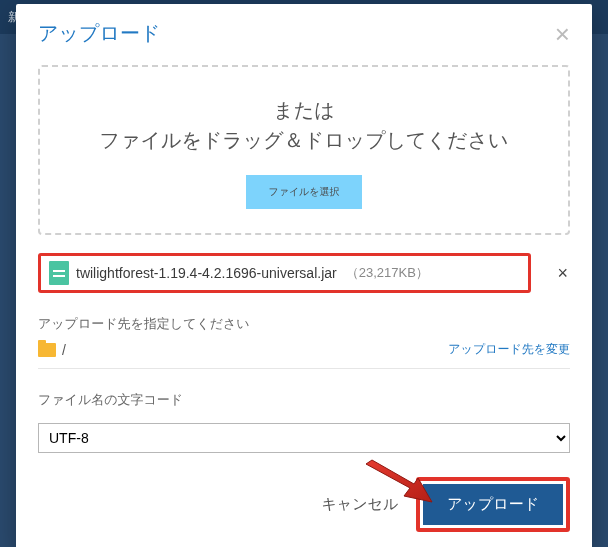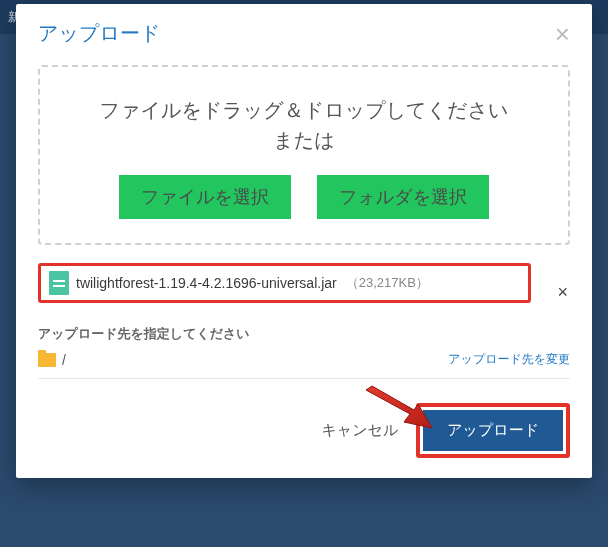--- a/index.html
+++ b/index.html
@@ -68,31 +68,31 @@
     color: #555;
     line-height: 1.5;
   }
   .dropzone .btn-row {
     margin-top: 20px;
     display: flex;
     justify-content: center;
     gap: 26px;
   }
   .gray-btn {
-    background: #22c55e;
+    background: #7dd3fc;
     border: none;
     color: #4a4a4a;
-    font-size: 18px;
+    font-size: 10px;
     padding: 10px 22px;
     cursor: pointer;
   }
   .file-row-wrap {
     margin: 18px 22px 8px 22px;
     display: flex;
-    align-items: flex-end;
+    align-items: center;
     gap: 24px;
   }
   .file-row {
     flex: 1;
     border: 3px solid #e2332a;
     border-radius: 3px;
     display: flex;
     align-items: center;
     padding: 5px 8px;
     gap: 7px;
@@ -130,21 +130,20 @@
     cursor: pointer;
     padding: 0 2px;
   }
   .section {
     margin: 22px 22px 0 22px;
   }
   .section-label {
     color: #676767;
     font-size: 13px;
     margin-bottom: 8px;
-    font-weight: bold;
   }
   .dest-row {
     display: flex;
     align-items: center;
     justify-content: space-between;
     border-bottom: 1px solid #e6e6e6;
     padding-bottom: 10px;
   }
   .dest-path {
     display: flex;
@@ -232,26 +231,25 @@
 <div class="modal-overlay">
   <div class="modal">
 
     <div class="modal-header">
       <div class="modal-title">アップロード</div>
       <button class="close-icon">×</button>
     </div>
 
     <div class="dropzone">
       <div class="msg">
+        <div>または</div>
         <div>ファイルをドラッグ＆ドロップしてください</div>
-        <div>または</div>
       </div>
       <div class="btn-row">
         <button class="gray-btn">ファイルを選択</button>
-        <button class="gray-btn">フォルダを選択</button>
       </div>
     </div>
 
     <div class="file-row-wrap">
       <div class="file-row">
         <div class="file-icon"></div>
         <span class="file-name">twilightforest-1.19.4-4.2.1696-universal.jar</span>
         <span class="file-size">（23,217KB）</span>
       </div>
       <button class="remove-file">×</button>
@@ -261,20 +259,26 @@
       <div class="section-label">アップロード先を指定してください</div>
       <div class="dest-row">
         <div class="dest-path">
           <div class="folder-icon"></div>
           <span>/</span>
         </div>
         <a class="change-link">アップロード先を変更</a>
       </div>
     </div>
 
+    <div class="section">
+      <div class="section-label">ファイル名の文字コード</div>
+      <select class="encoding-select">
+        <option>UTF-8</option>
+      </select>
+    </div>
 
     <div class="modal-footer">
       <svg class="arrow" width="80" height="50" viewBox="0 0 80 50">
         <defs>
           <linearGradient id="ag" x1="0" y1="0" x2="1" y2="1">
             <stop offset="0" stop-color="#e43a2f"></stop>
             <stop offset="1" stop-color="#b51f16"></stop>
           </linearGradient>
         </defs>
         <path d="M6 6 L50 30 L44 38 L72 44 L58 20 L54 26 L12 2 Z" fill="url(#ag)" stroke="#8f1710" stroke-width="1"></path>

